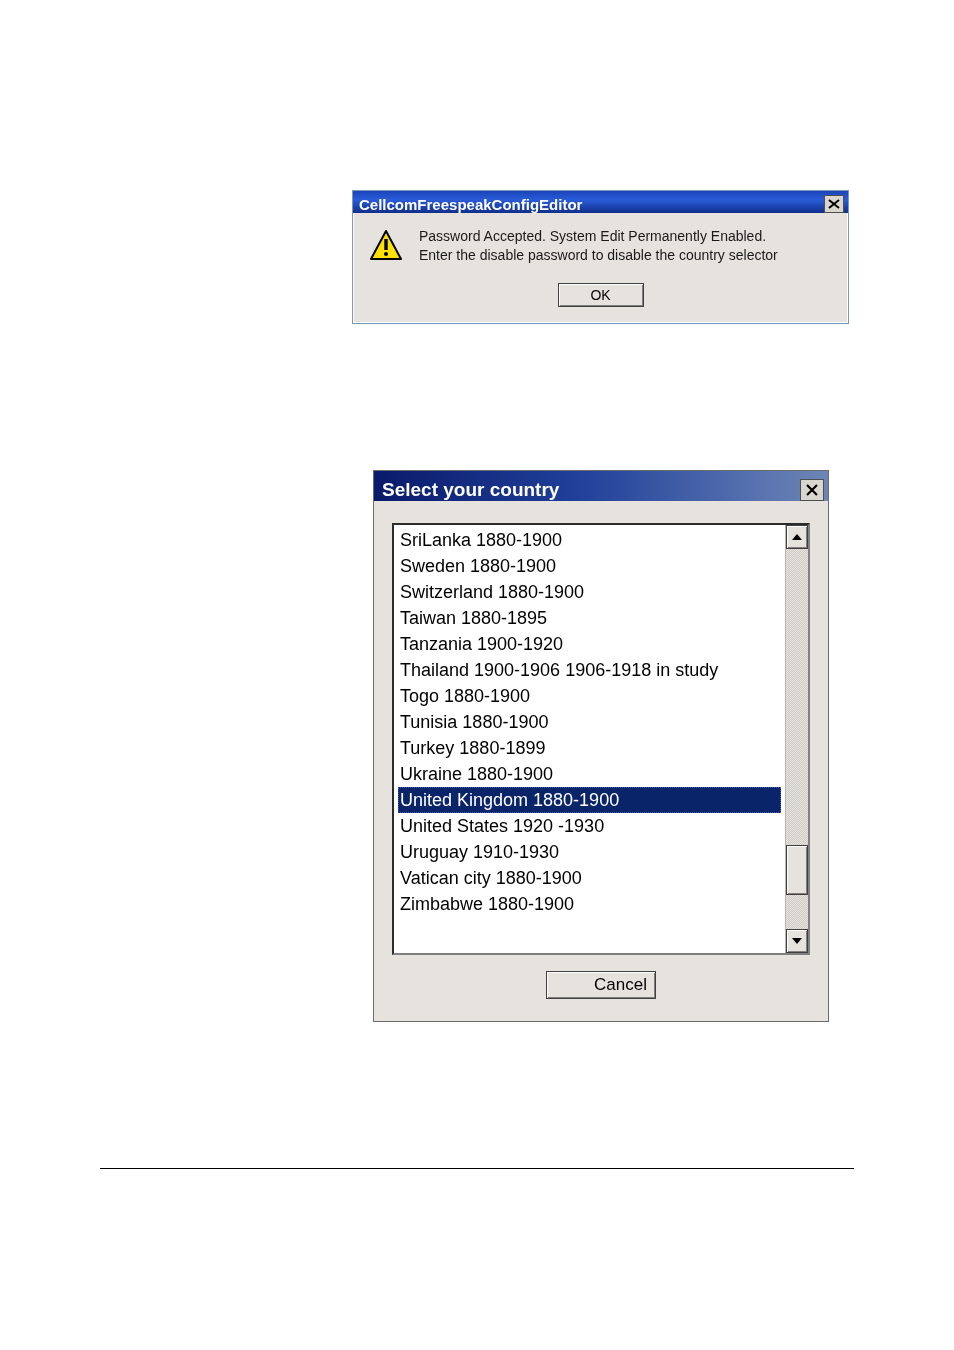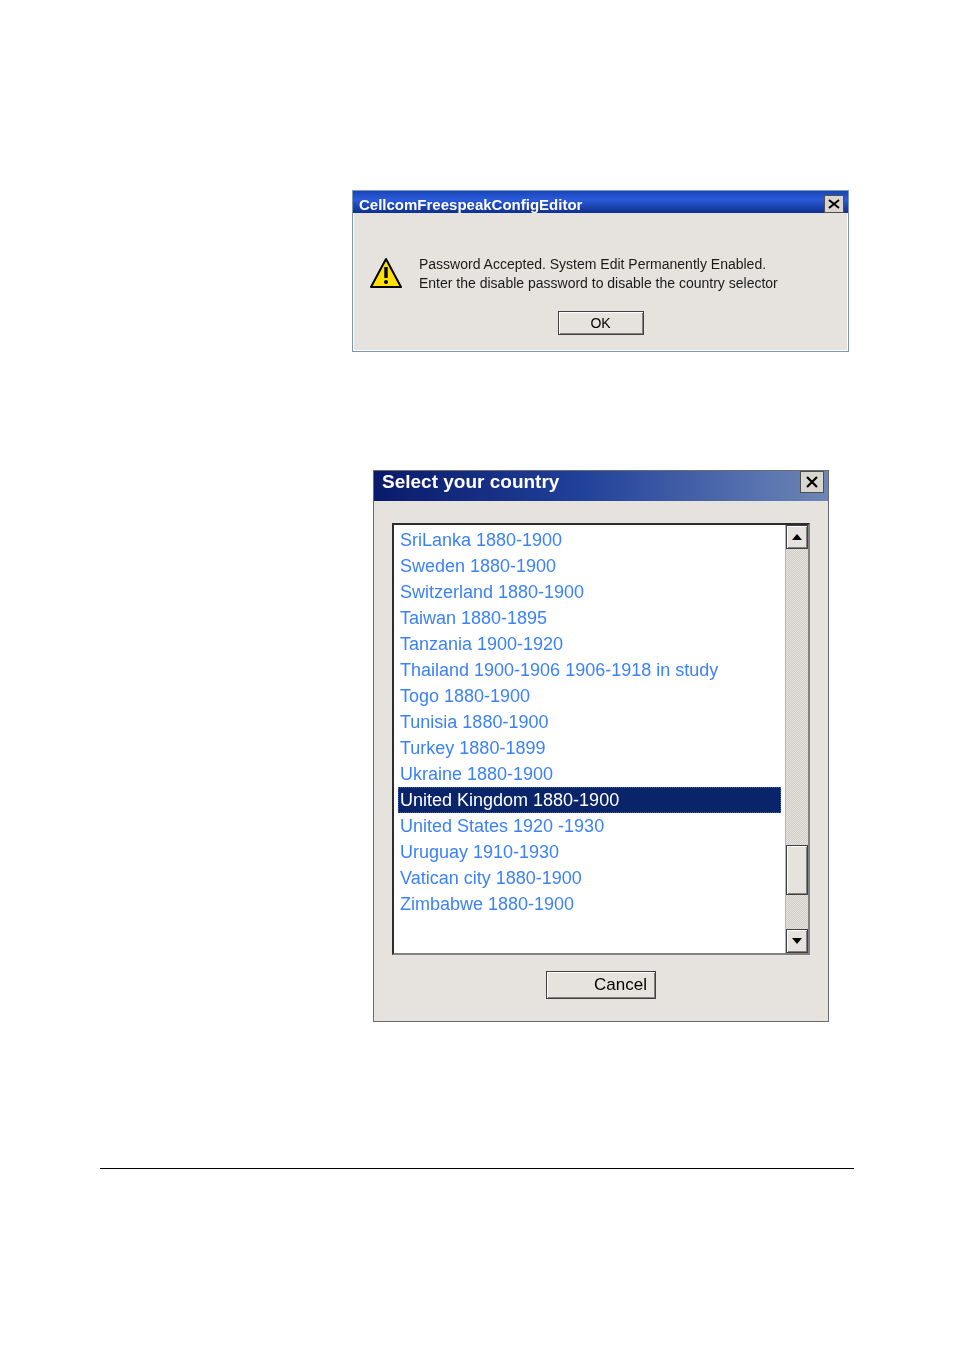--- a/index.html
+++ b/index.html
@@ -51,21 +51,20 @@
     border: 1px solid #4f4f4f;
     display: flex;
     align-items: center;
     justify-content: center;
   }
   .msg-titlebar .close-btn svg { display: block; }
   .msg-body {
     padding: 14px 16px 10px 16px;
     display: flex;
     align-items: flex-start;
-    margin-top: 28px;
   }
   .warn-icon {
     width: 34px;
     height: 34px;
     flex: 0 0 auto;
     margin-right: 16px;
     margin-top: 2px;
   }
   .msg-text {
     line-height: 1.35;
@@ -95,21 +94,21 @@
     top: 470px;
     width: 454px;
     border: 1px solid #6b6b6b;
     background: #e6e3de;
   }
   .sel-titlebar {
     height: 30px;
     background: linear-gradient(to right, #0a1a6a, #20409a 45%, #6d86b7);
     color: #fff;
     display: flex;
-    align-items: flex-start;
+    align-items: flex-end;
     padding: 0 4px 0 8px;
     font-weight: bold;
     font-size: 19px;
   }
   .sel-titlebar .title-text { flex: 1 1 auto; }
   .sel-titlebar .close-btn {
     width: 22px;
     height: 20px;
     background: #d9d6cf;
     border: 1px solid #4f4f4f;
@@ -128,21 +127,21 @@
     box-sizing: border-box;
   }
   .listbox {
     flex: 1 1 auto;
     overflow: hidden;
     padding: 2px 4px;
   }
   .list-item {
     font-size: 18px;
     line-height: 26px;
-    color: #3b82f6;
+    color: #000000;
     padding: 0 2px;
     white-space: nowrap;
     cursor: pointer;
   }
   .list-item.selected {
     background: #0a246a;
     color: #ffffff;
     outline: 1px dotted #3a5bb0;
     outline-offset: -1px;
   }

